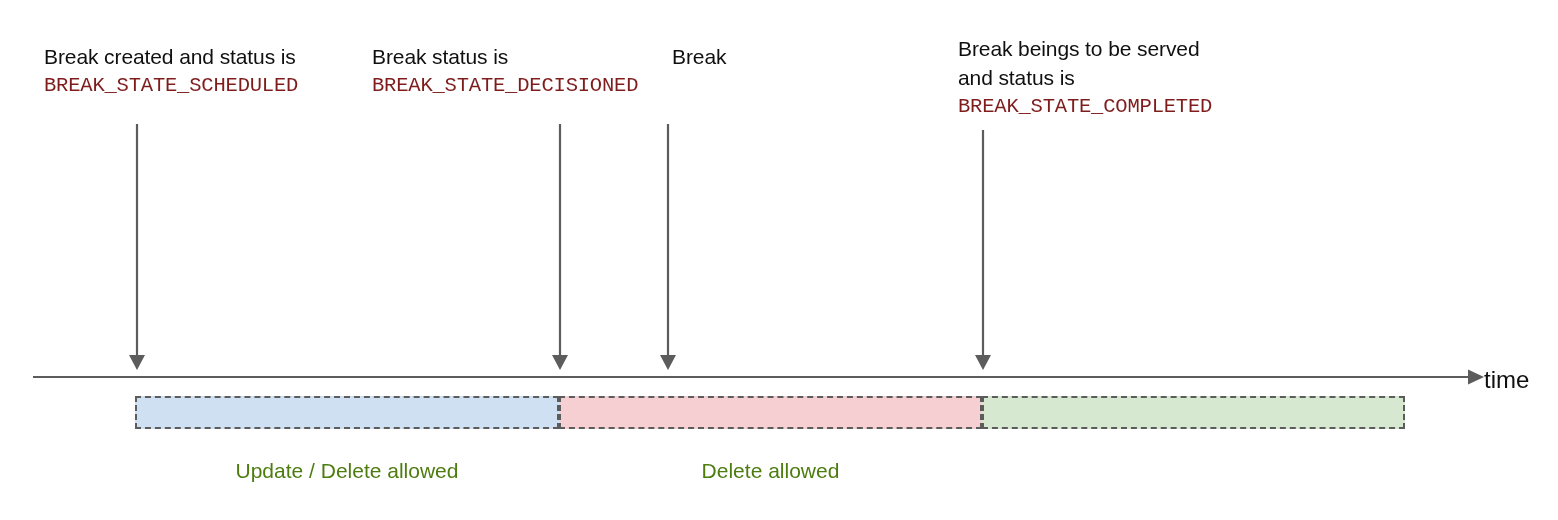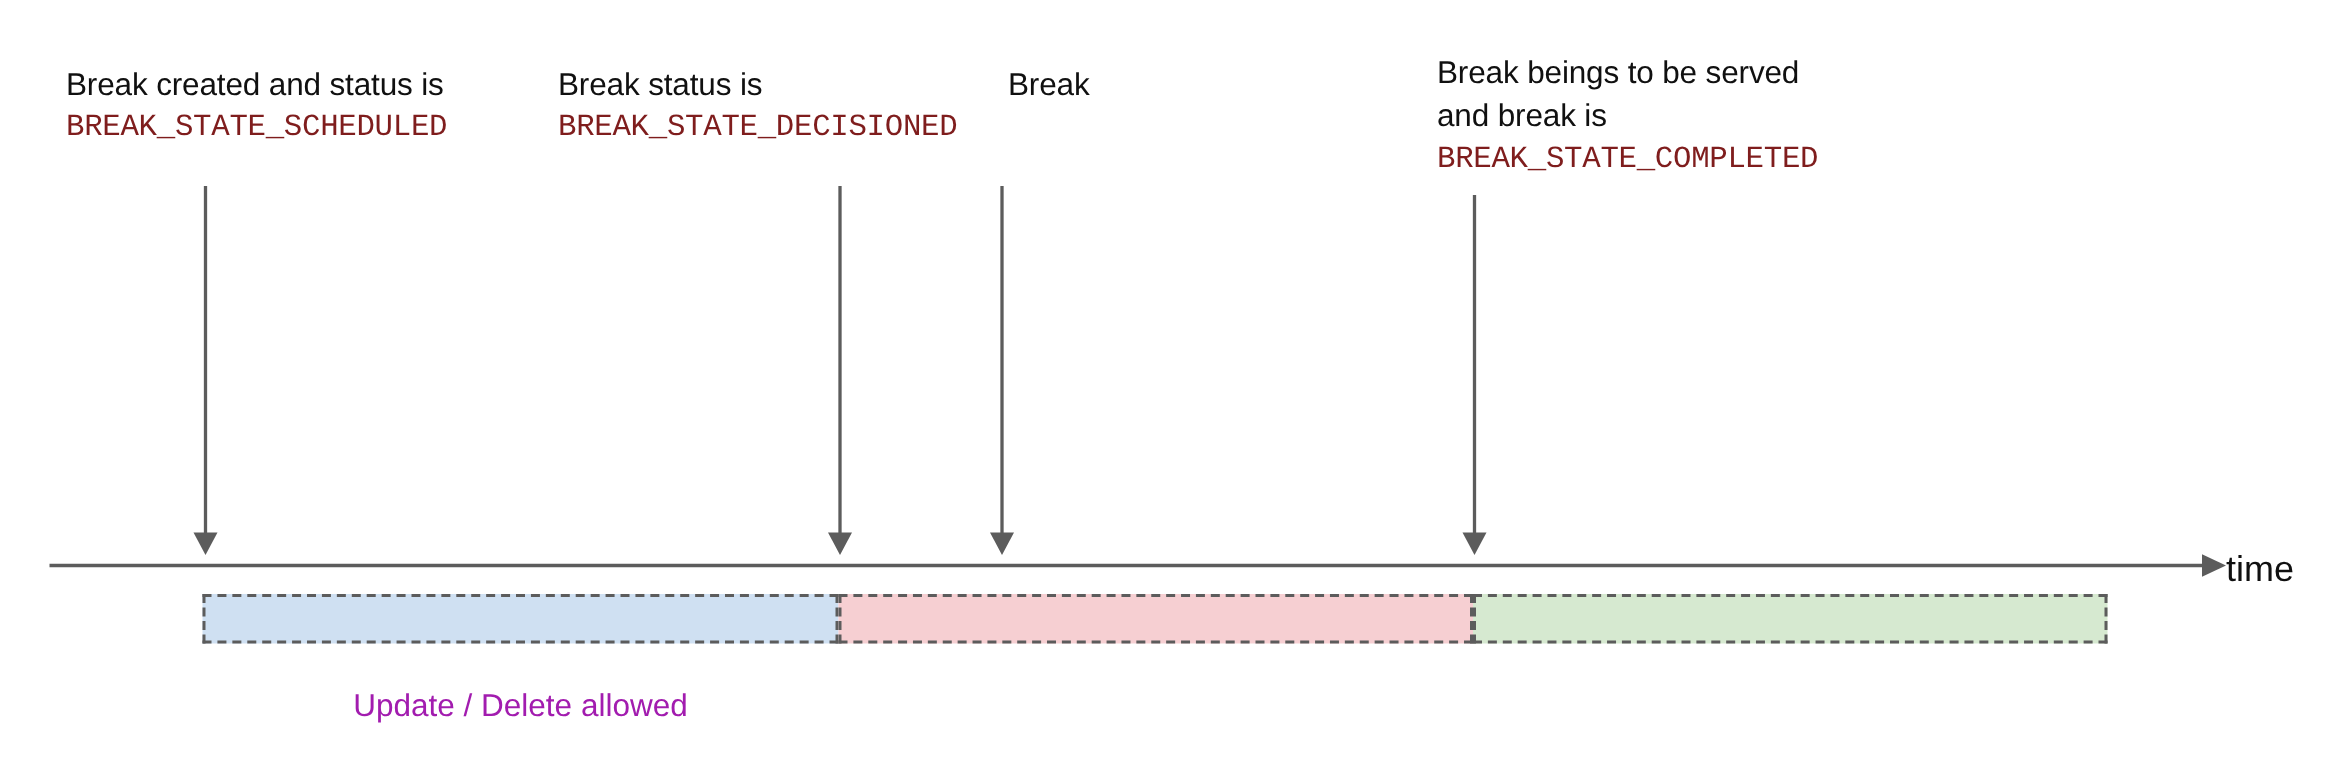--- a/index.html
+++ b/index.html
@@ -79,21 +79,21 @@
     border: 2px dashed #5c5c5c;
   }
 
   
   .caption {
     position: absolute;
     top: 459px;
     text-align: center;
     font-family: "Liberation Sans", sans-serif;
     font-size: 21px;
-    color: #a21caf;
+    color: #4d7c0f;
     white-space: nowrap;
   }
 </style>
 </head>
 <body>
 
 <div id="stage">
 
   <div class="annotation" id="ann-0">
     <div class="ann-sans">Break created and status is</div>
@@ -104,21 +104,21 @@
     <div class="ann-sans">Break status is</div>
     <div class="ann-mono">BREAK_STATE_DECISIONED</div>
   </div>
 
   <div class="annotation" id="ann-2">
     <div class="ann-sans">Break</div>
   </div>
 
   <div class="annotation" id="ann-3">
     <div class="ann-sans">Break beings to be served</div>
-    <div class="ann-sans">and break is</div>
+    <div class="ann-sans">and status is</div>
     <div class="ann-mono">BREAK_STATE_COMPLETED</div>
   </div>
 
   <svg class="arrow-down" id="arrow-0" style="left:0;top:0;width:1558px;height:520px;">
     <g id="arrows-group">
         <line x1="137" y1="124" x2="137" y2="358" stroke="#5c5c5c" stroke-width="2.2"></line>
         <polygon points="137,370 129,355 145,355" fill="#5c5c5c"></polygon>
         <line x1="560" y1="124" x2="560" y2="358" stroke="#5c5c5c" stroke-width="2.2"></line>
         <polygon points="560,370 552,355 568,355" fill="#5c5c5c"></polygon>
         <line x1="668" y1="124" x2="668" y2="358" stroke="#5c5c5c" stroke-width="2.2"></line>
@@ -135,14 +135,15 @@
       </g>
   </svg>
 
   <div id="time-label">time</div>
 
   <div class="phase-bar" id="bar-0" style="left: 135px; width: 424px; background: rgb(207, 224, 242); border-color: rgb(92, 92, 92);"></div>
   <div class="phase-bar" id="bar-1" style="left: 559px; width: 423px; background: rgb(246, 207, 210); border-color: rgb(92, 92, 92);"></div>
   <div class="phase-bar" id="bar-2" style="left: 982px; width: 423px; background: rgb(214, 233, 208); border-color: rgb(92, 92, 92);"></div>
 
   <div class="caption" id="cap-0" style="left: 135px; width: 424px;">Update / Delete allowed</div>
+  <div class="caption" id="cap-1" style="left: 559px; width: 423px;">Delete allowed</div>
 
 </div>
 
 </body></html>

